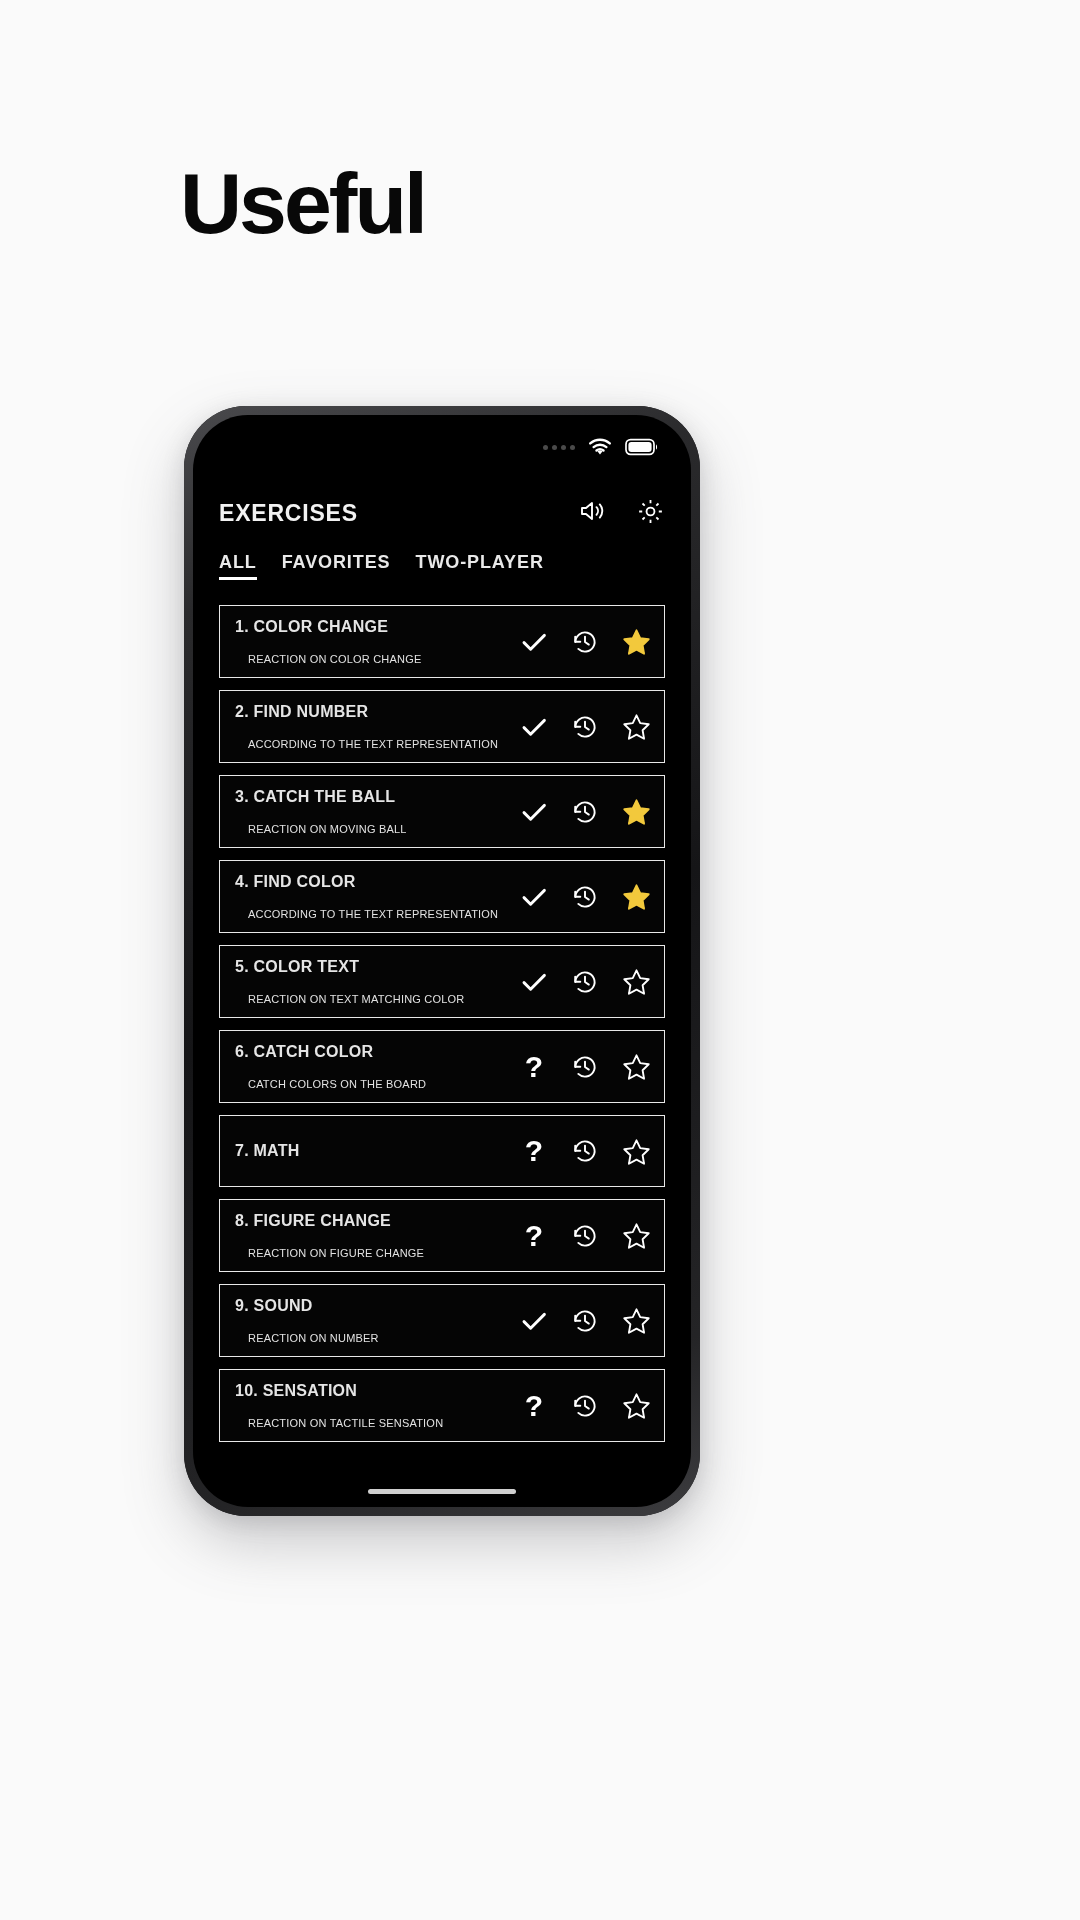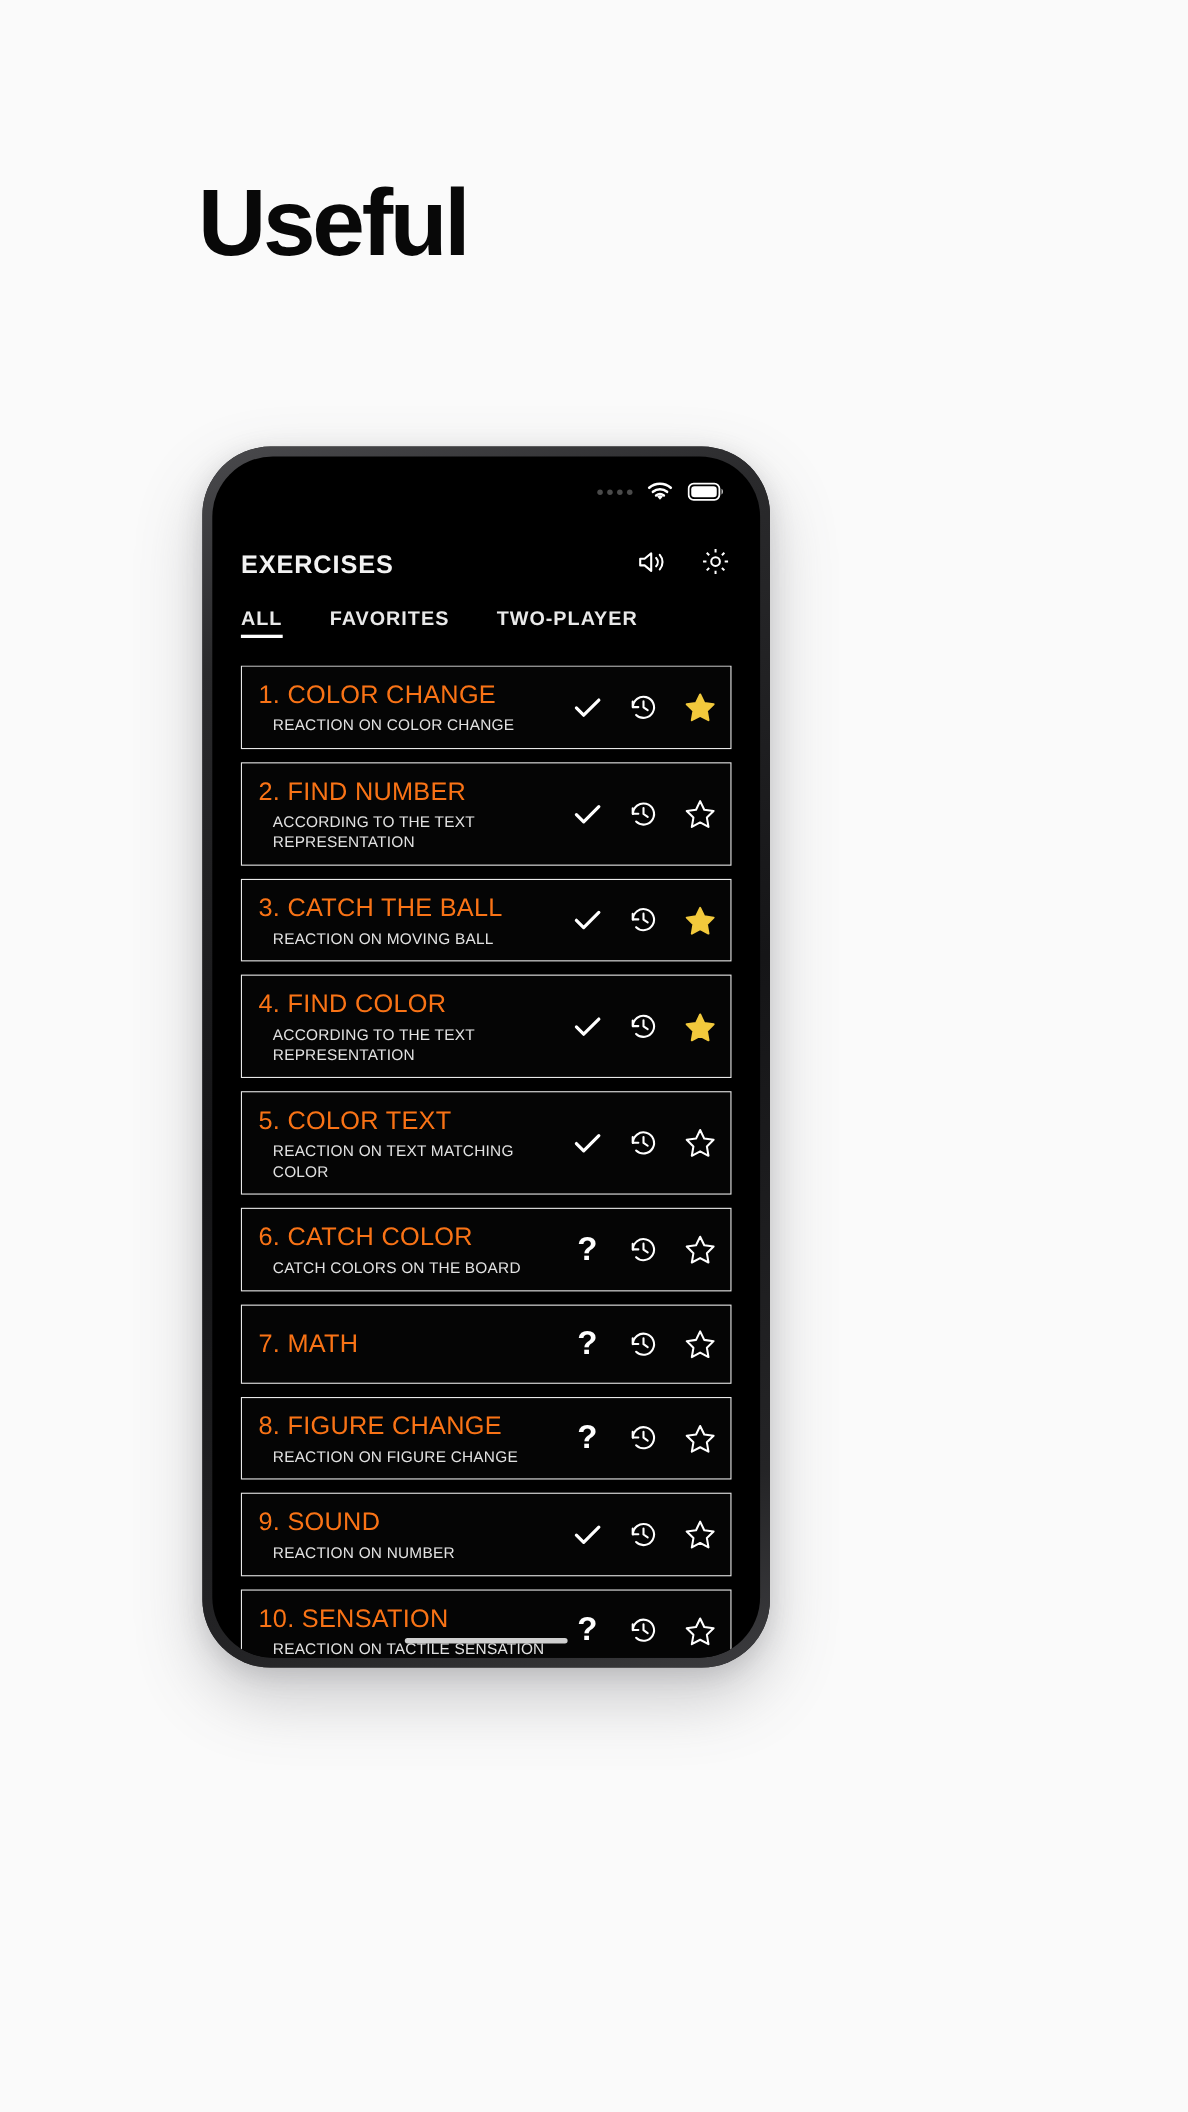--- a/index.html
+++ b/index.html
@@ -128,21 +128,21 @@
   
   #tabs {
     position: absolute;
     left: 0; top: 137px;
     width: 498px;
     height: 42px;
     display: flex;
     align-items: flex-start;
     padding-left: 26px;
     box-sizing: border-box;
-    gap: 43px;
+    gap: 25px;
   }
   .tab {
     color: #e9e9e9;
     font-size: 18px;
     font-weight: bold;
     letter-spacing: 0.9px;
     padding-bottom: 7px;
     position: relative;
     white-space: nowrap;
   }
@@ -175,32 +175,32 @@
     padding: 11px 13px 11px 15px;
     box-sizing: border-box;
     min-height: 72px;
   }
   .ex-text {
     flex: 1;
     min-width: 0;
     padding-right: 6px;
   }
   .ex-title {
-    color: #f97316;
-    font-size: 23px;
-    font-weight: normal;
+    color: #e5e5e5;
+    font-size: 16px;
+    font-weight: bold;
     letter-spacing: 0.25px;
     line-height: 1.22;
   }
   .ex-sub {
     color: #e2e2e2;
-    font-size: 14px;
+    font-size: 11px;
     letter-spacing: 0.2px;
     line-height: 1.32;
-    margin-top: 5px;
+    margin-top: 15px;
     padding-left: 13px;
   }
   .ex-icons {
     display: flex;
     align-items: center;
     gap: 21px;
     flex: 0 0 auto;
   }
   .ico-box {
     width: 30px;

